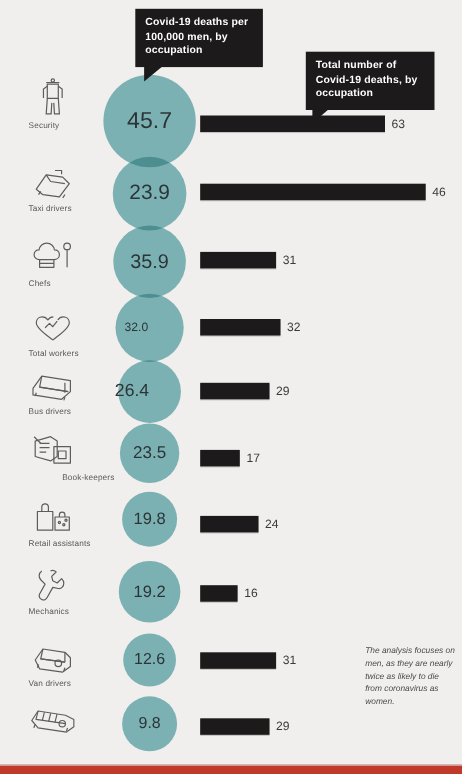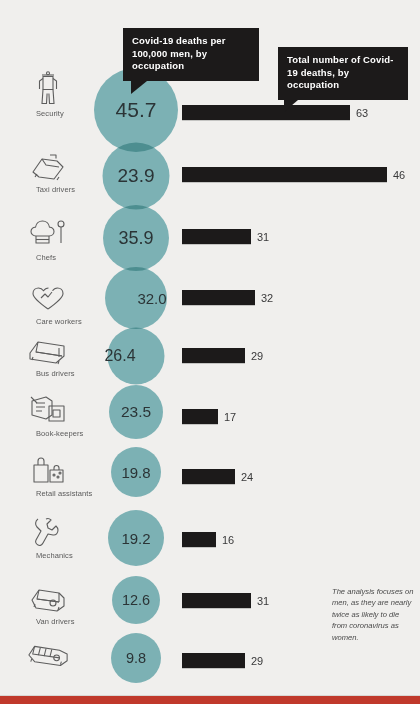--- a/index.html
+++ b/index.html
@@ -21,48 +21,48 @@
     line-height: 1.32;
     letter-spacing: 0.15px;
     padding: 7px 9px 8px 9px;
     z-index: 40;
   }
   .callout .tail {
     position: absolute;
     width: 0; height: 0;
     border-style: solid;
   }
-  #callout-a { left: 123px; top: 28px; width: 136px; }
+  #callout-a { left: 123px; top: 8px; width: 116px; }
   #callout-a .tail {
     left: 8px; bottom: -13px;
     border-width: 13px 16px 0 0;
     border-color: #1c1a1a transparent transparent transparent;
   }
-  #callout-b { left: 278px; top: 47px; width: 130px; }
+  #callout-b { left: 278px; top: 47px; width: 117px; }
   #callout-b .tail {
     left: 6px; bottom: -12px;
     border-width: 12px 14px 0 0;
     border-color: #1c1a1a transparent transparent transparent;
   }
 
   
   .occ-row { position: absolute; left: 0; width: 104px; text-align: left; }
   .occ-icon {
     width: 44px; height: 36px;
     margin-left: 26px;
     display: flex; align-items: flex-end; justify-content: center;
     color: #5d5d5d;
   }
   .occ-icon svg { display: block; }
   .occ-label {
     margin-top: 3px;
     font-size: 7.5px;
     color: #5a5a5a;
     letter-spacing: 0.1px;
-    padding-left: 36px;
+    padding-left: 26px;
     white-space: nowrap;
   }
   .occ-row.wide { width: 135px; }
   .occ-row.wide .occ-label { padding-left: 22px; }
 
   
   #bubble-layer { position: absolute; left: 0; top: 0; width: 420px; height: 704px; z-index: 10; }
   .bubble-val {
     position: absolute;
     z-index: 25;
@@ -189,37 +189,37 @@
       <div class="occ-row" style="top: 278px;">
         <div class="occ-icon">
           <svg width="36" height="30" viewBox="0 0 36 30">
             <g fill="none" stroke="currentColor" stroke-width="1.1" stroke-linejoin="round">
               <path d="M18 25C8 18 3 13 3 9.5 3 6 5.5 4 8.5 4c2.4 0 4 1.3 5 2.8C14.5 5.3 16.1 4 18.5 4"></path>
               <path d="M18 25c10-7 15-12 15-15.5C33 6 30.5 4 27.5 4c-2.4 0-4 1.3-5 2.8"></path>
               <path d="M11 14l4-4 3 3 4-5"></path>
             </g>
           </svg>
         </div>
-        <div class="occ-label">Care workers</div>
+        <div class="occ-label">Total workers</div>
       </div>
       <div class="occ-row" style="top: 330px;">
         <div class="occ-icon">
           <svg width="42" height="30" viewBox="0 0 42 30">
             <g fill="none" stroke="currentColor" stroke-width="1.1" stroke-linejoin="round">
               <path d="M3 17l8-11 26 4v10l-8 7-26-4z"></path>
               <path d="M11 6l-2 10 26 4"></path>
               <path d="M9 16l26 4"></path>
               <path d="M32 12v9"></path>
               <path d="M6 21l-1 3M32 25l-1 3"></path>
             </g>
           </svg>
         </div>
         <div class="occ-label">Bus drivers</div>
       </div>
-      <div class="occ-row" style="top: 390px;">
+      <div class="occ-row" style="top: 390px; text-align: right;">
         <div class="occ-icon">
           <svg width="38" height="32" viewBox="0 0 38 32">
             <g fill="none" stroke="currentColor" stroke-width="1.1" stroke-linejoin="round">
               <path d="M3 7l14-4 6 4v14l-6 4-14-4z"></path>
               <path d="M7 9h9M7 13h9M7 17h6"></path>
               <path d="M20 12h15v15H20z"></path>
               <path d="M24 16h7v7h-7z"></path>
               <path d="M2 3l6 6"></path>
             </g>
           </svg>
@@ -278,21 +278,21 @@
               <path d="M6 19l-1 3M37 22l-1 3"></path>
             </g>
           </svg>
         </div>
       </div>
     </div>
   <div id="val-col">
       <div class="bubble-val" style="left: 136px; top: 110px; font-size: 21px;">45.7</div>
       <div class="bubble-val" style="left: 136px; top: 176px; font-size: 19px;">23.9</div>
       <div class="bubble-val" style="left: 136px; top: 238px; font-size: 18px;">35.9</div>
-      <div class="bubble-val" style="left: 152px; top: 298px; font-size: 15px;">32.0</div>
+      <div class="bubble-val" style="left: 124px; top: 298px; font-size: 11px;">32.0</div>
       <div class="bubble-val" style="left: 120px; top: 356px; font-size: 16px;">26.4</div>
       <div class="bubble-val" style="left: 136px; top: 412px; font-size: 15.5px;">23.5</div>
       <div class="bubble-val" style="left: 136px; top: 472px; font-size: 15px;">19.8</div>
       <div class="bubble-val" style="left: 136px; top: 538px; font-size: 15px;">19.2</div>
       <div class="bubble-val" style="left: 136px; top: 600px; font-size: 14.5px;">12.6</div>
       <div class="bubble-val" style="left: 136px; top: 658px; font-size: 14.5px;">9.8</div>
     </div>
   <div id="bar-col">
       <div class="bar-row" style="left: 182px; top: 105px;">
         <div class="bar" style="width: 168px; background: rgb(28, 26, 26);"></div>

